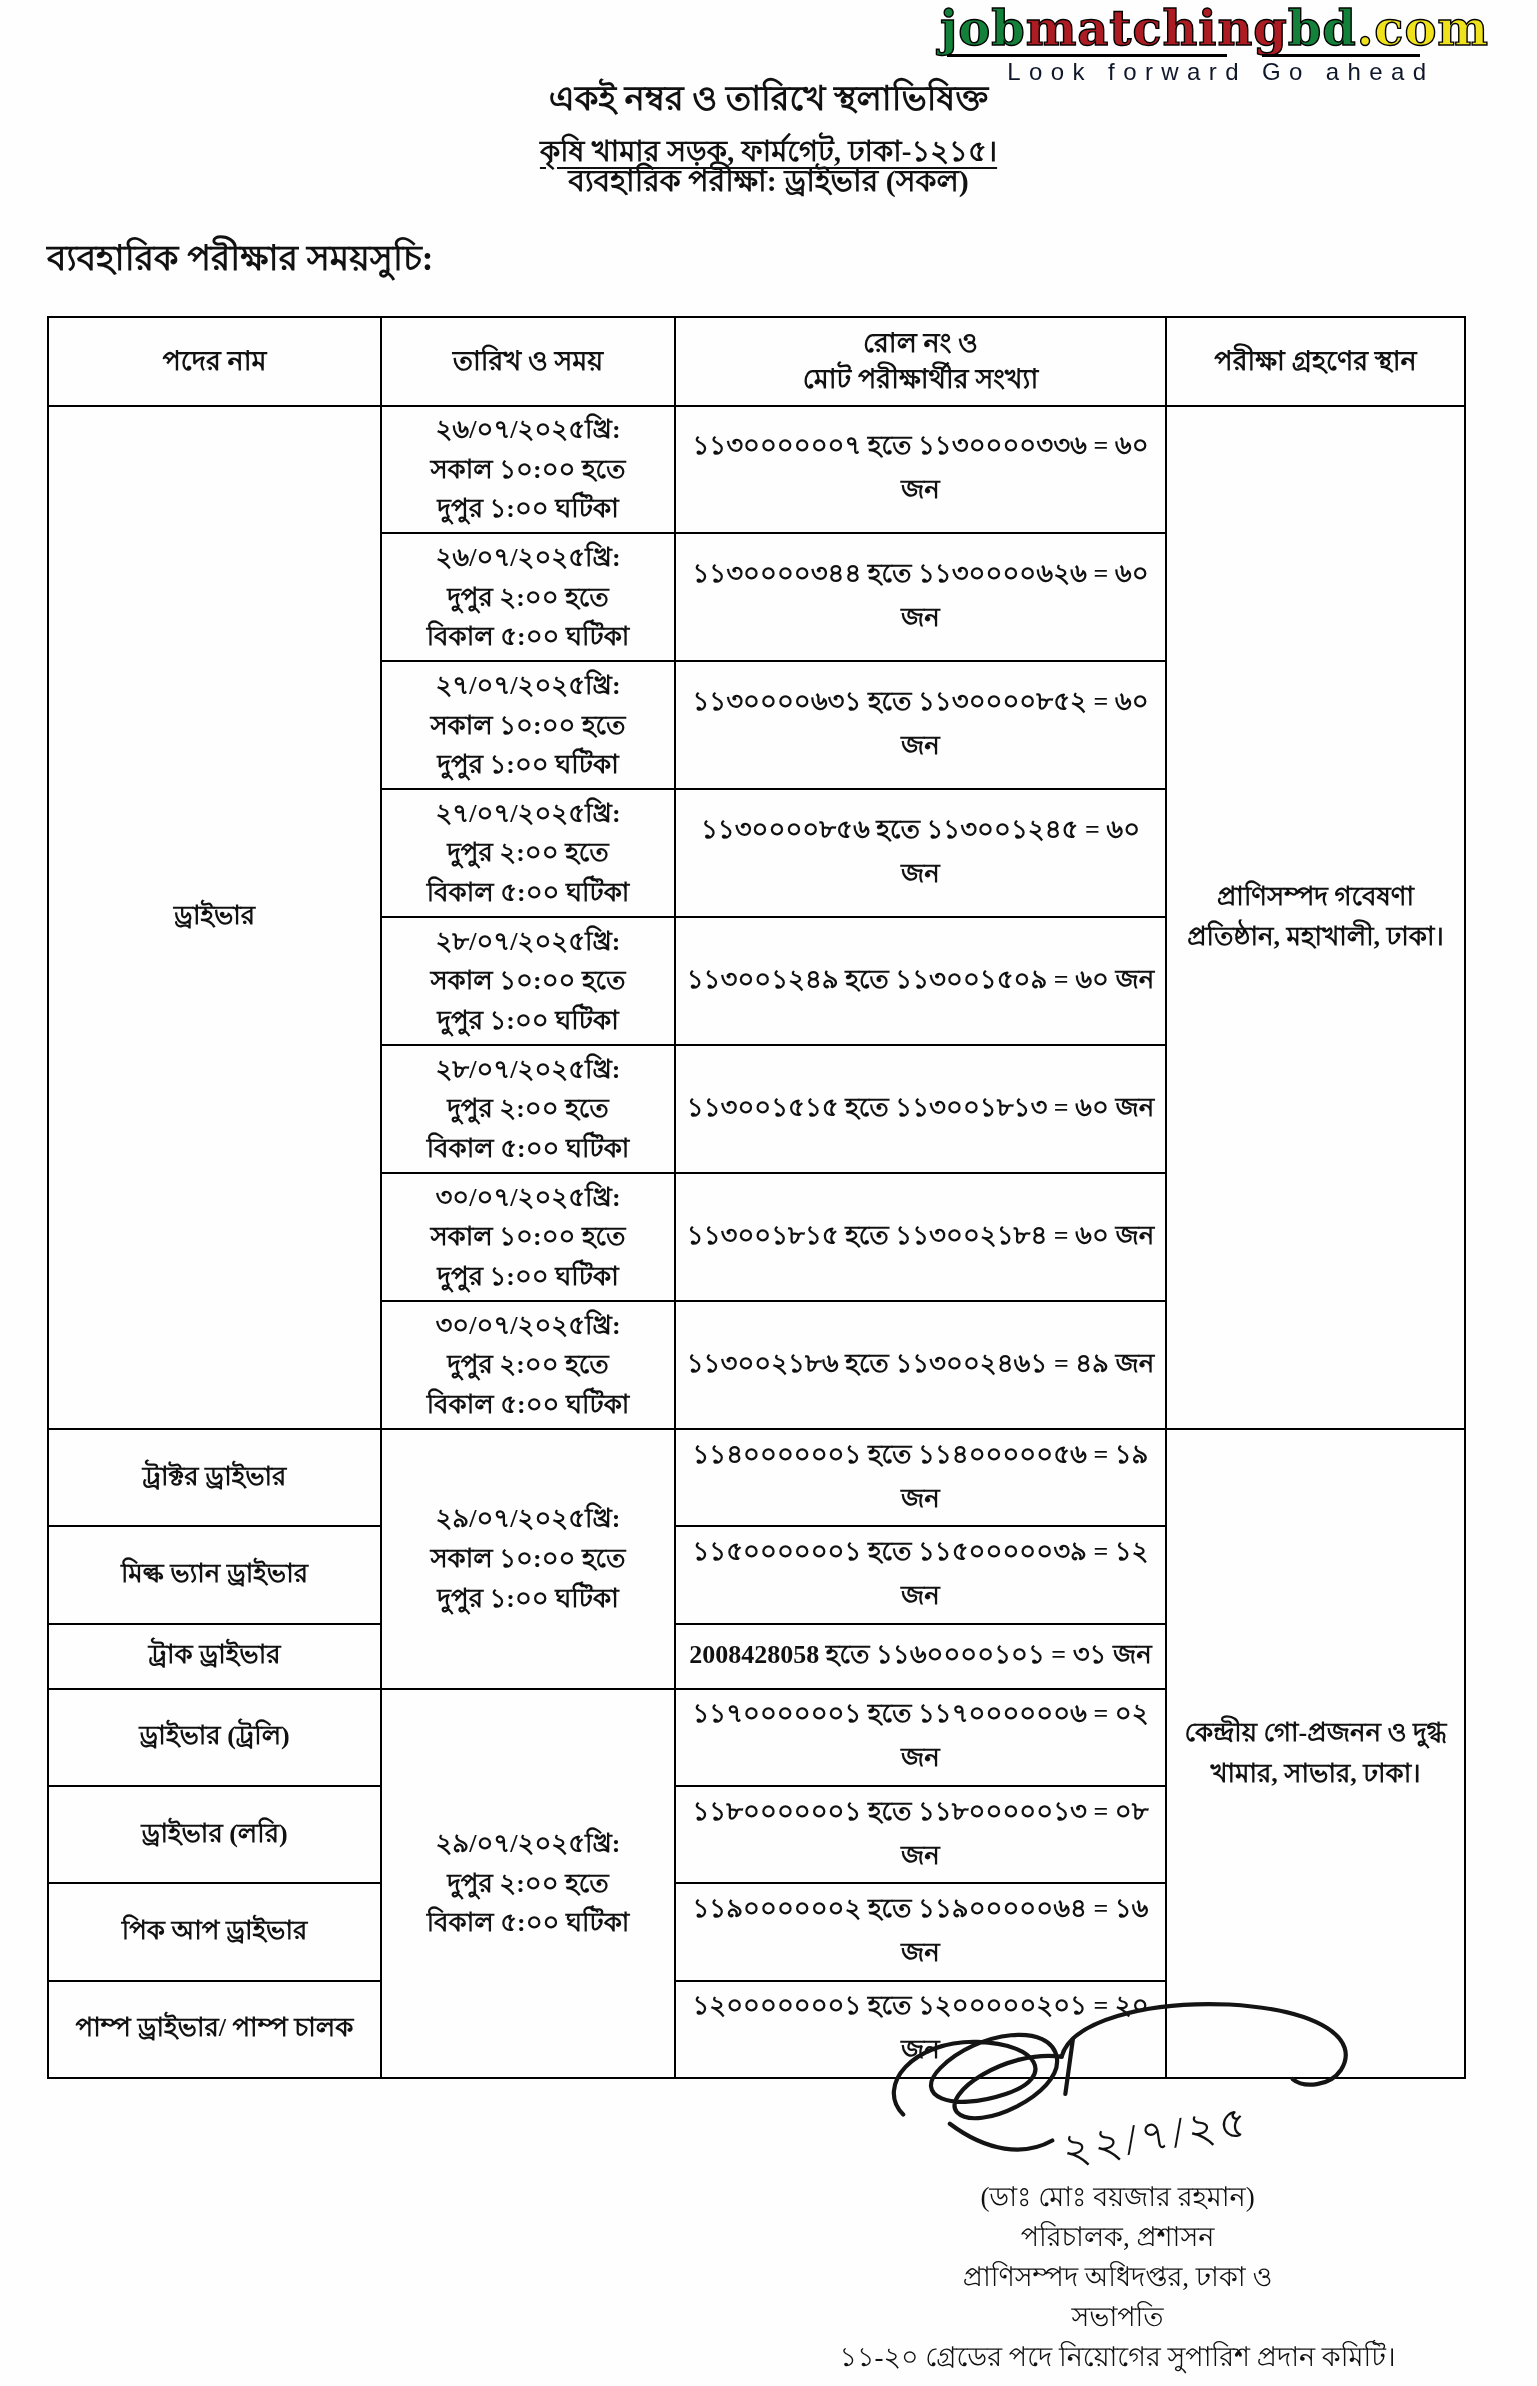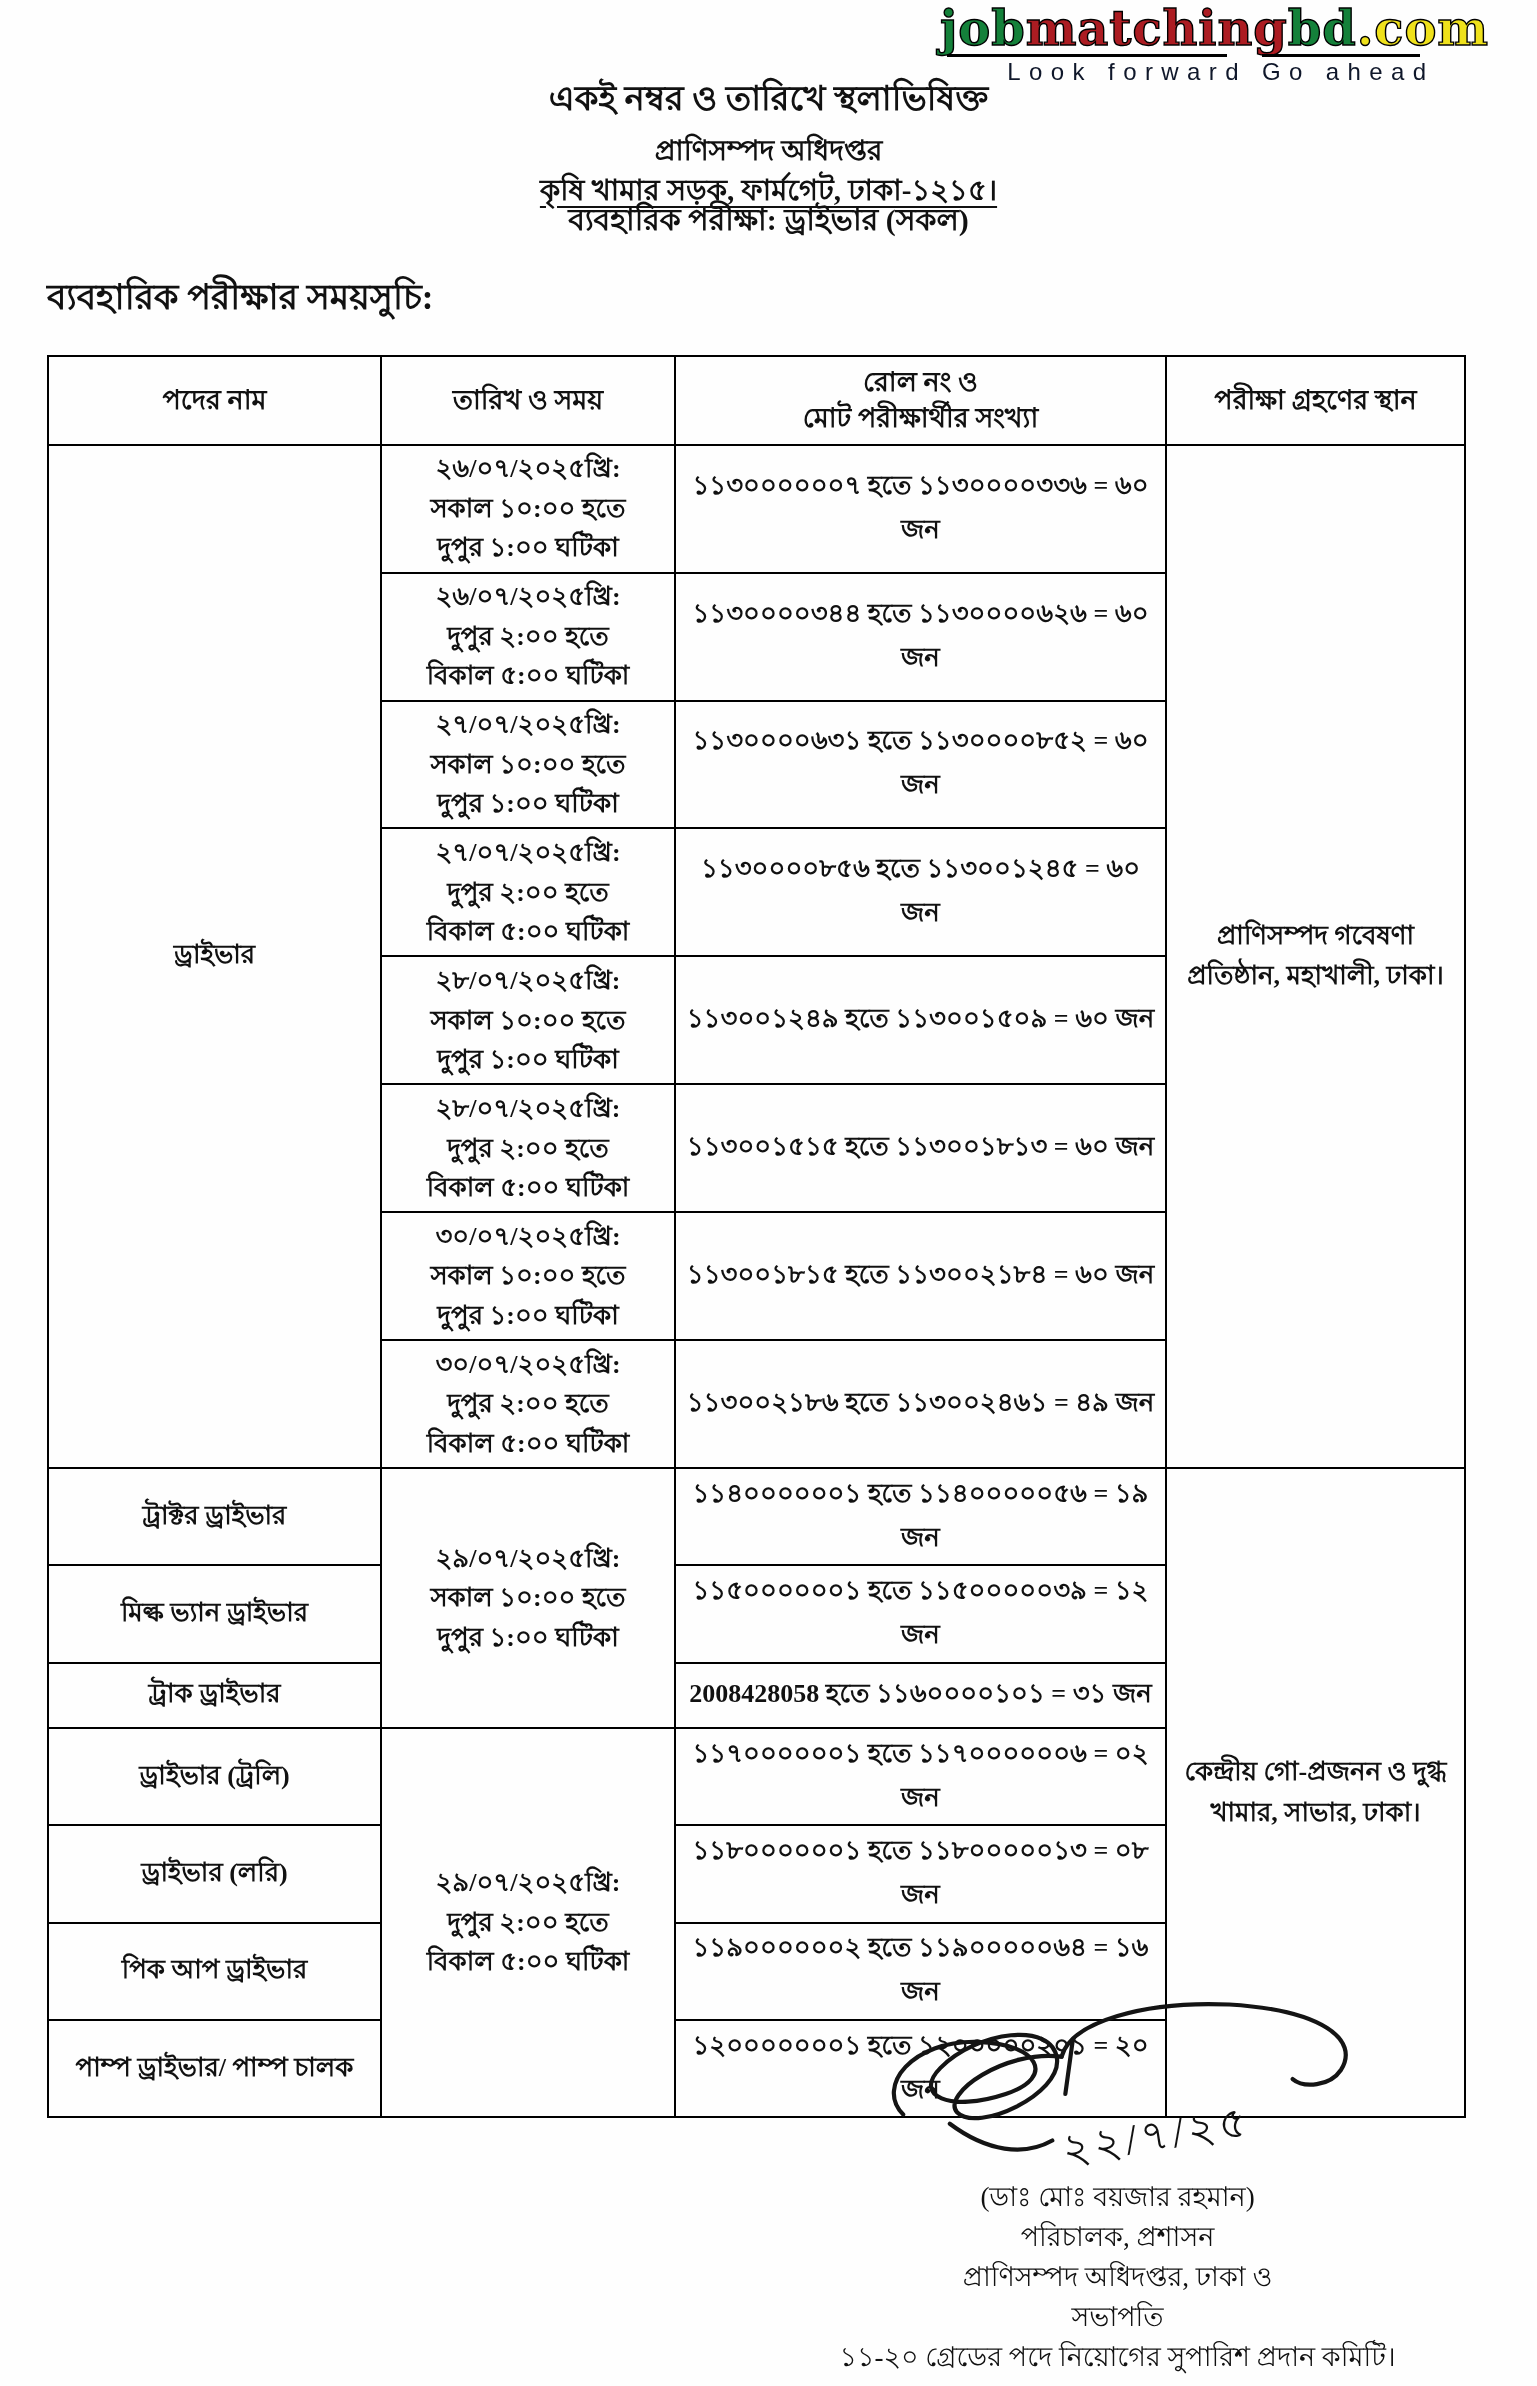--- a/index.html
+++ b/index.html
@@ -79,21 +79,20 @@
       </div>
       <div class="logo-underline">
         <span class="seg1"></span>
           <span class="seg2"></span>
       </div>
       <div class="logo-tagline">Look forward Go ahead</div>
     </div>
 
     <div class="doc-header">
       <div class="hl1">একই নম্বর ও তারিখে স্থলাভিষিক্ত</div>
-      <div class="hl3">প্রাণিসম্পদ অধিদপ্তর</div>
       <div class="hl4">কৃষি খামার সড়ক, ফার্মগেট, ঢাকা-১২১৫।</div>
       <div class="hl5">ব্যবহারিক পরীক্ষা: ড্রাইভার (সকল)</div>
     </div>
 
     <div class="schedule-label">ব্যবহারিক পরীক্ষার সময়সুচি:</div>
 
     <table class="sched">
       <colgroup>
         <col style="width:333px">
           <col style="width:294px">

